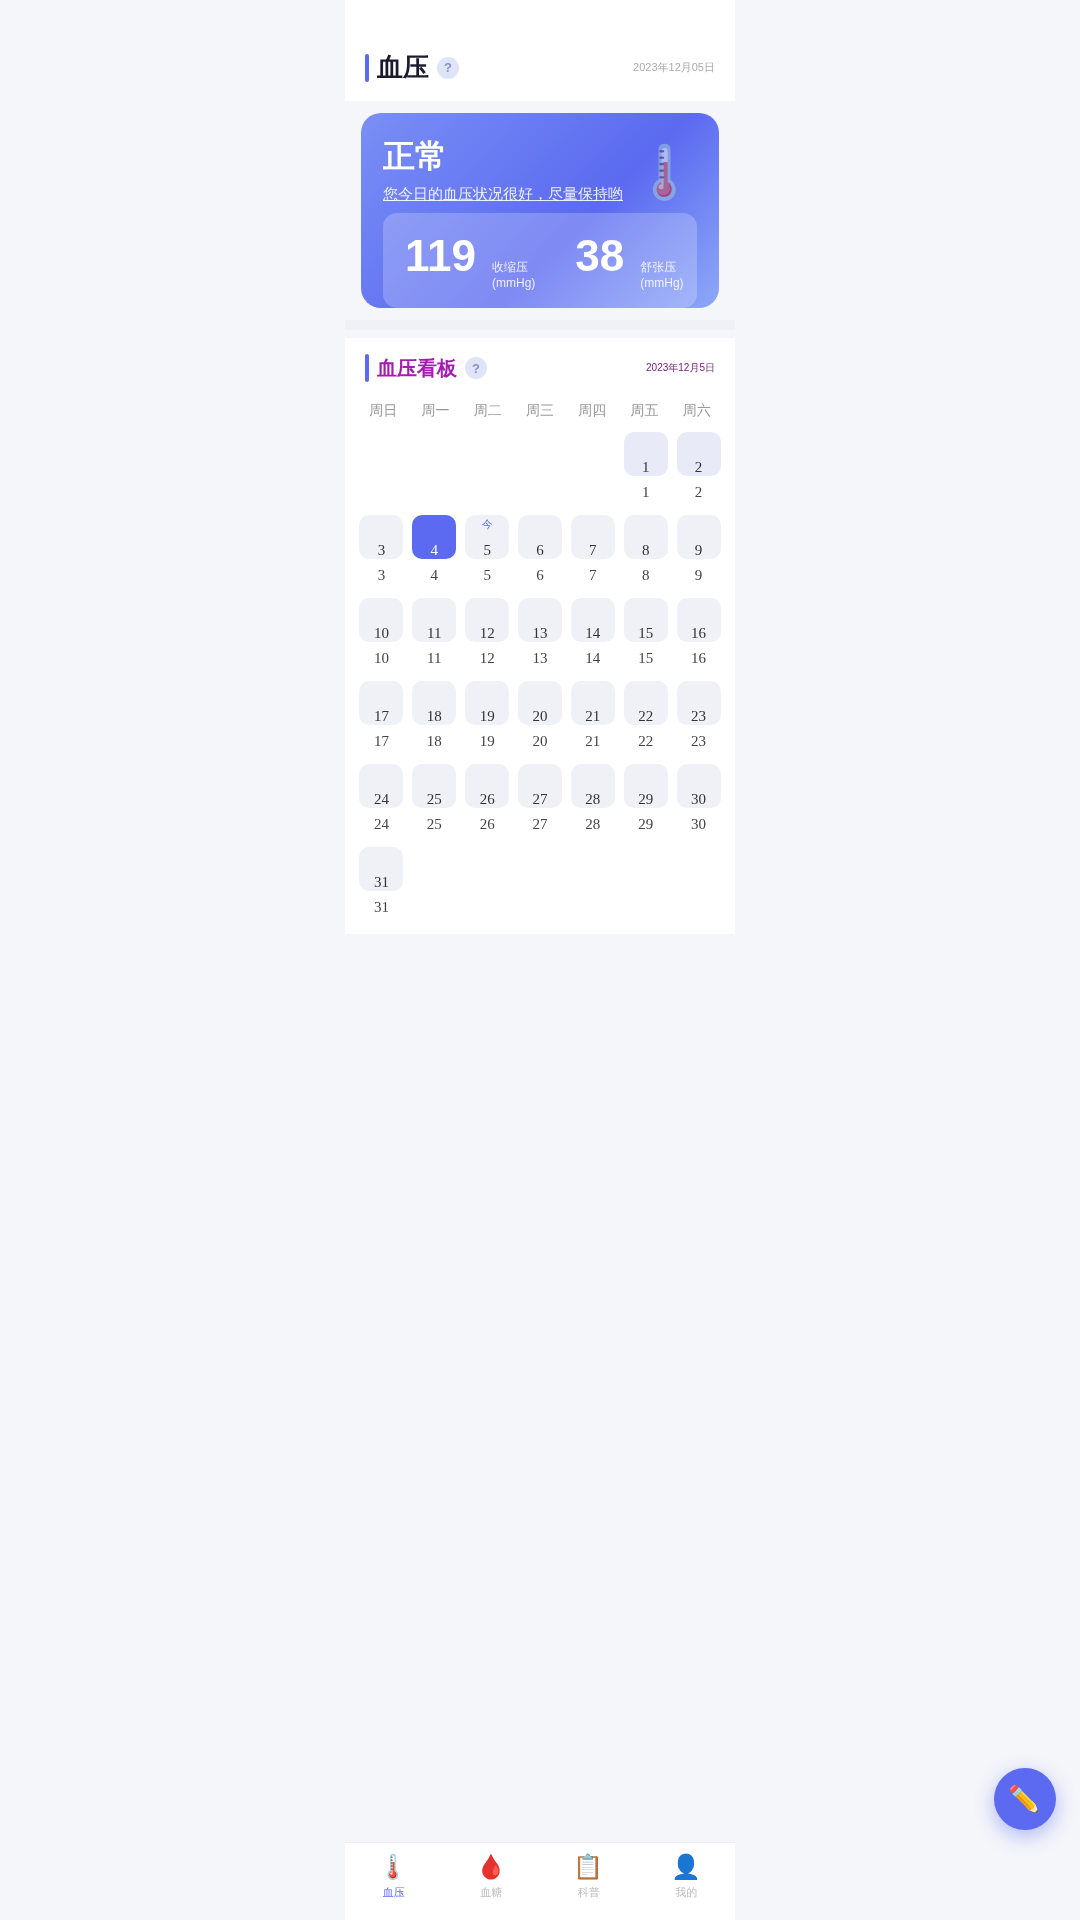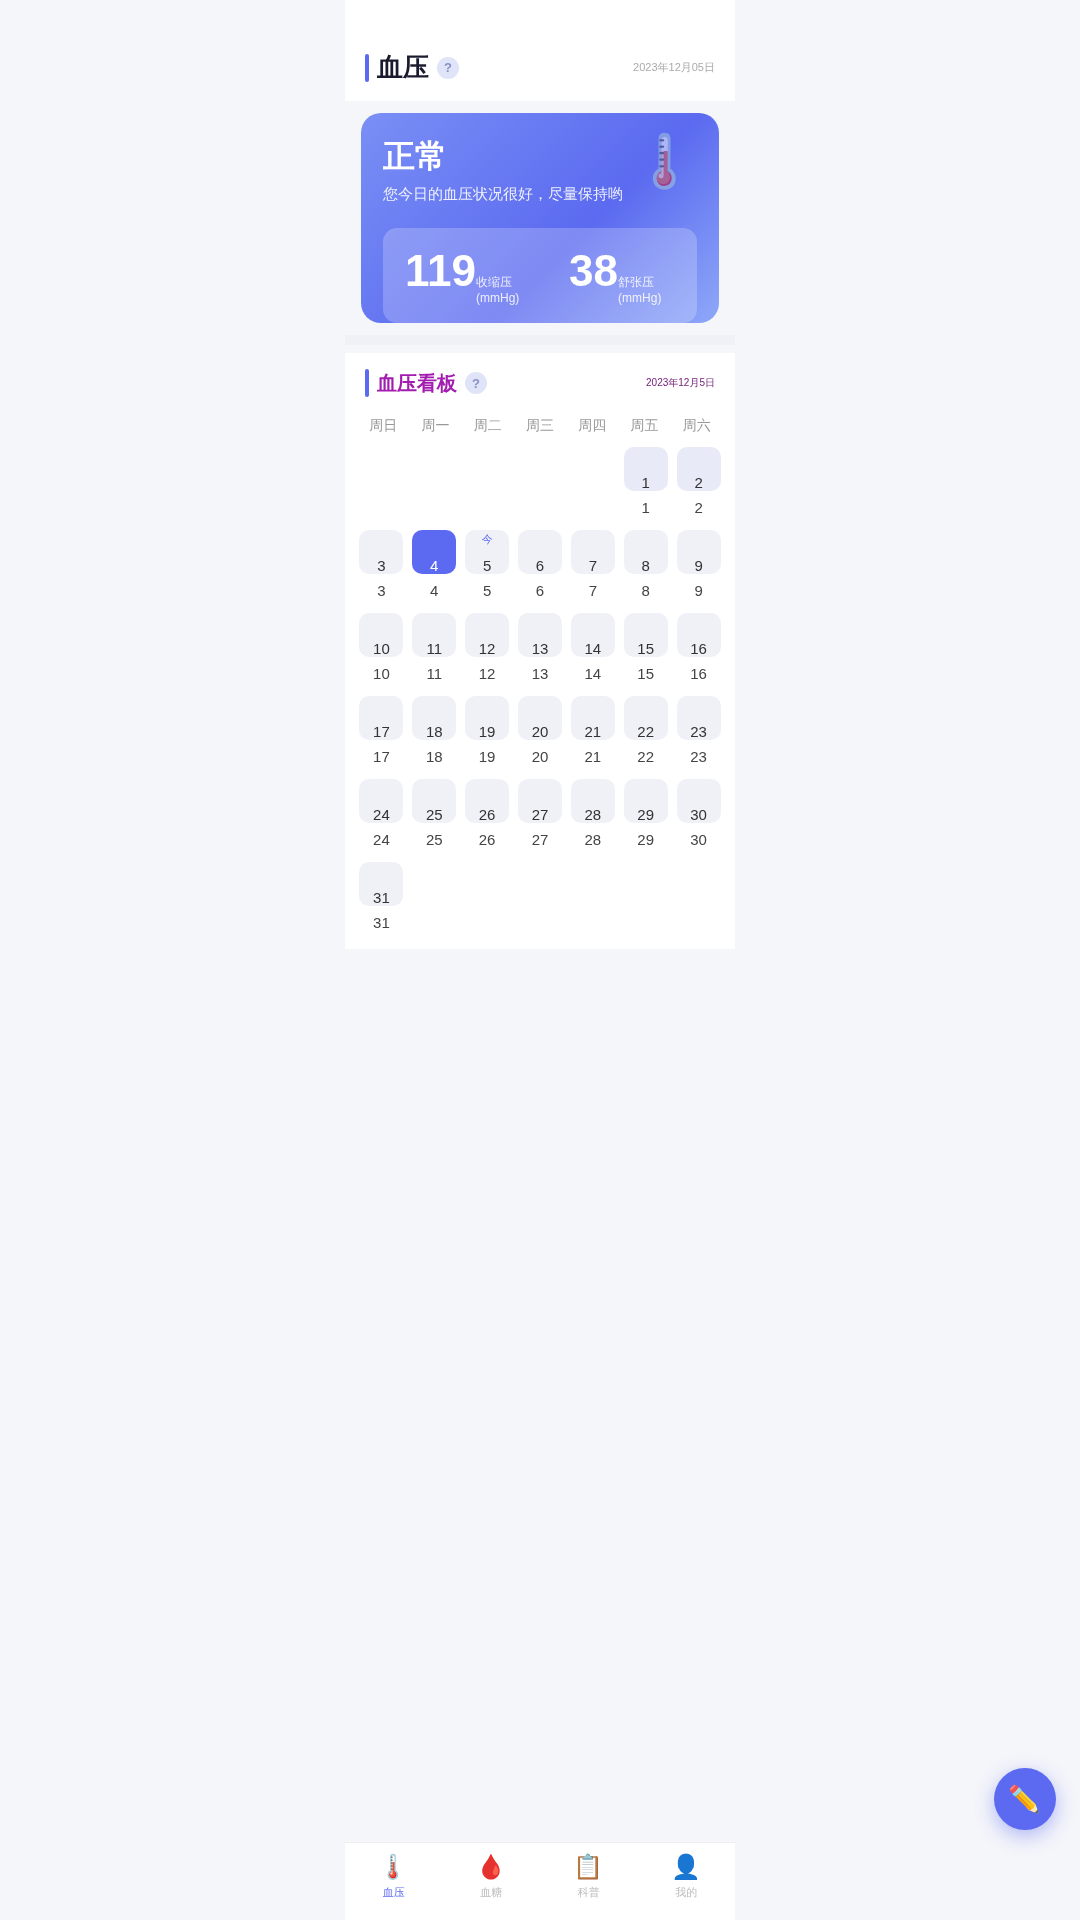--- a/index.html
+++ b/index.html
@@ -60,52 +60,53 @@
     .status-card {
       margin: 12px 16px;
       background: linear-gradient(135deg, #7a8ff5 0%, #5b6af0 60%, #8fa8f8 100%);
       border-radius: 20px;
       padding: 22px 22px 0;
       overflow: hidden;
       position: relative;
     }
     .status-top {
       display: flex;
-      align-items: flex-start;
+      align-items: center;
       justify-content: space-between;
     }
     .status-label {
       font-size: 32px;
       font-weight: 800;
       color: #fff;
       margin-bottom: 6px;
     }
     .status-desc {
       font-size: 15px;
       color: rgba(255,255,255,0.88);
-      margin-bottom: 24px;
+      margin-bottom: 9px;
+      text-decoration: underline;
     }
     .thermo-icon {
       font-size: 52px;
       color: rgba(255,255,255,0.5);
       margin-top: -4px;
     }
     .readings-box {
       background: rgba(255,255,255,0.22);
       border-radius: 14px;
       padding: 18px 22px;
       display: flex;
       align-items: center;
       gap: 40px;
       margin-bottom: 0;
     }
     .reading-item {
       display: flex;
       align-items: baseline;
-      gap: 0;
+      gap: 16px;
     }
     .reading-value {
       font-size: 44px;
       font-weight: 800;
       color: #fff;
     }
     .reading-unit {
       font-size: 12px;
       color: rgba(255,255,255,0.85);
     }
@@ -137,20 +138,21 @@
     }
     .section-date {
       color: #701a75;
       font-size: 10px;
     }
 
     
     .calendar {
       background: #fff;
       padding: 0 12px 12px;
+      font-family: Liberation Serif, serif;
     }
     .calendar-weekdays {
       display: grid;
       grid-template-columns: repeat(7, 1fr);
       text-align: center;
       padding: 8px 0 4px;
     }
     .weekday {
       font-size: 14px;
       color: #999;

